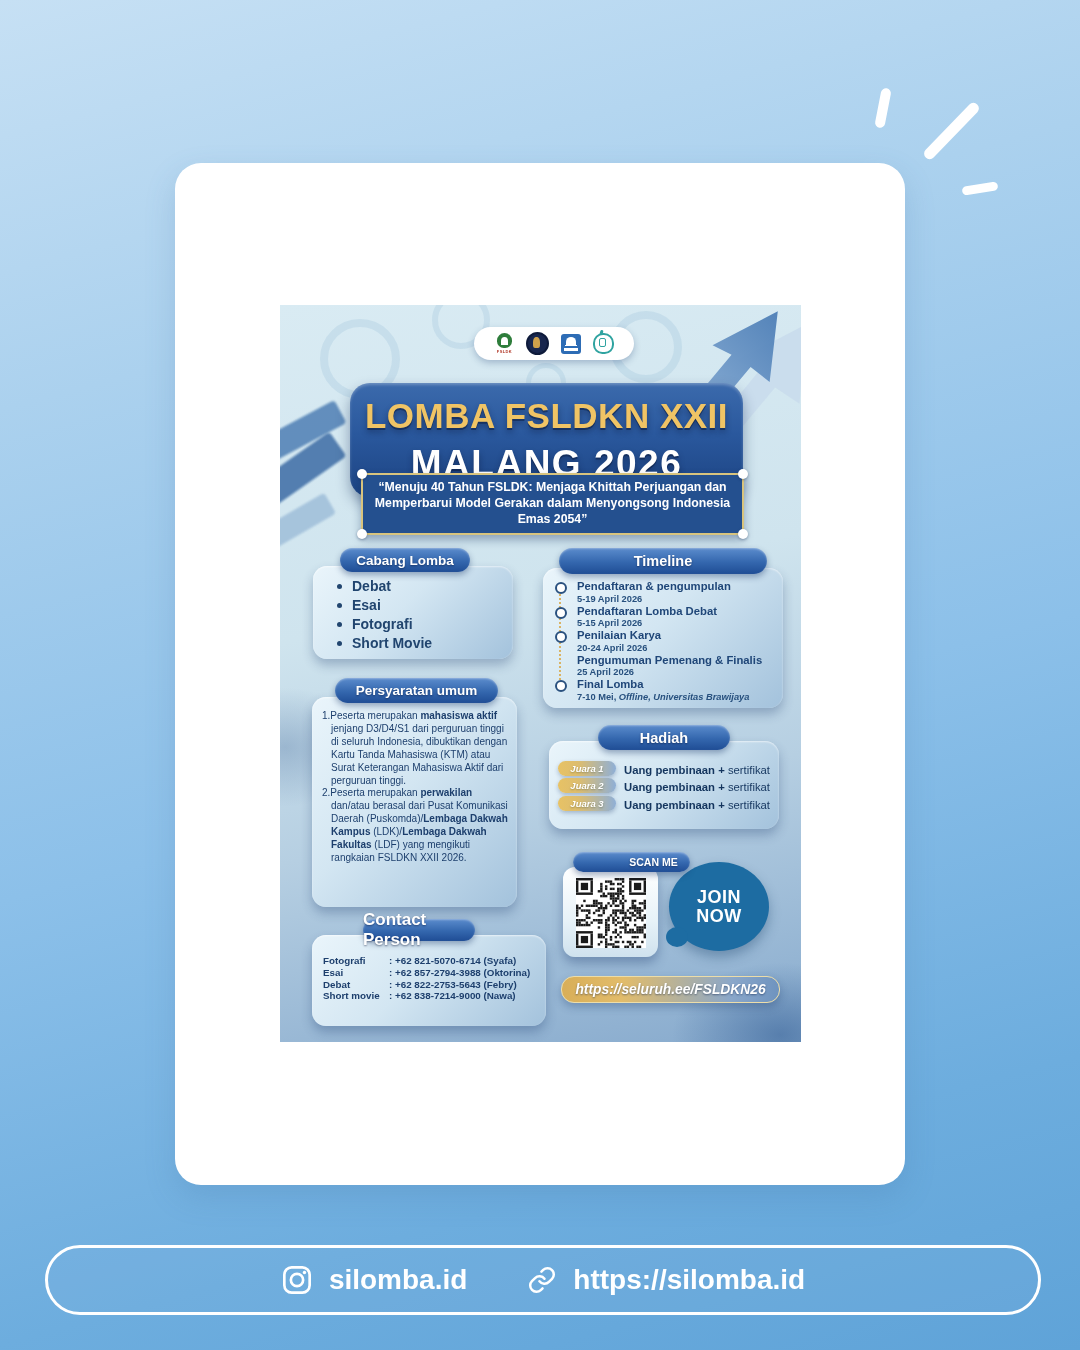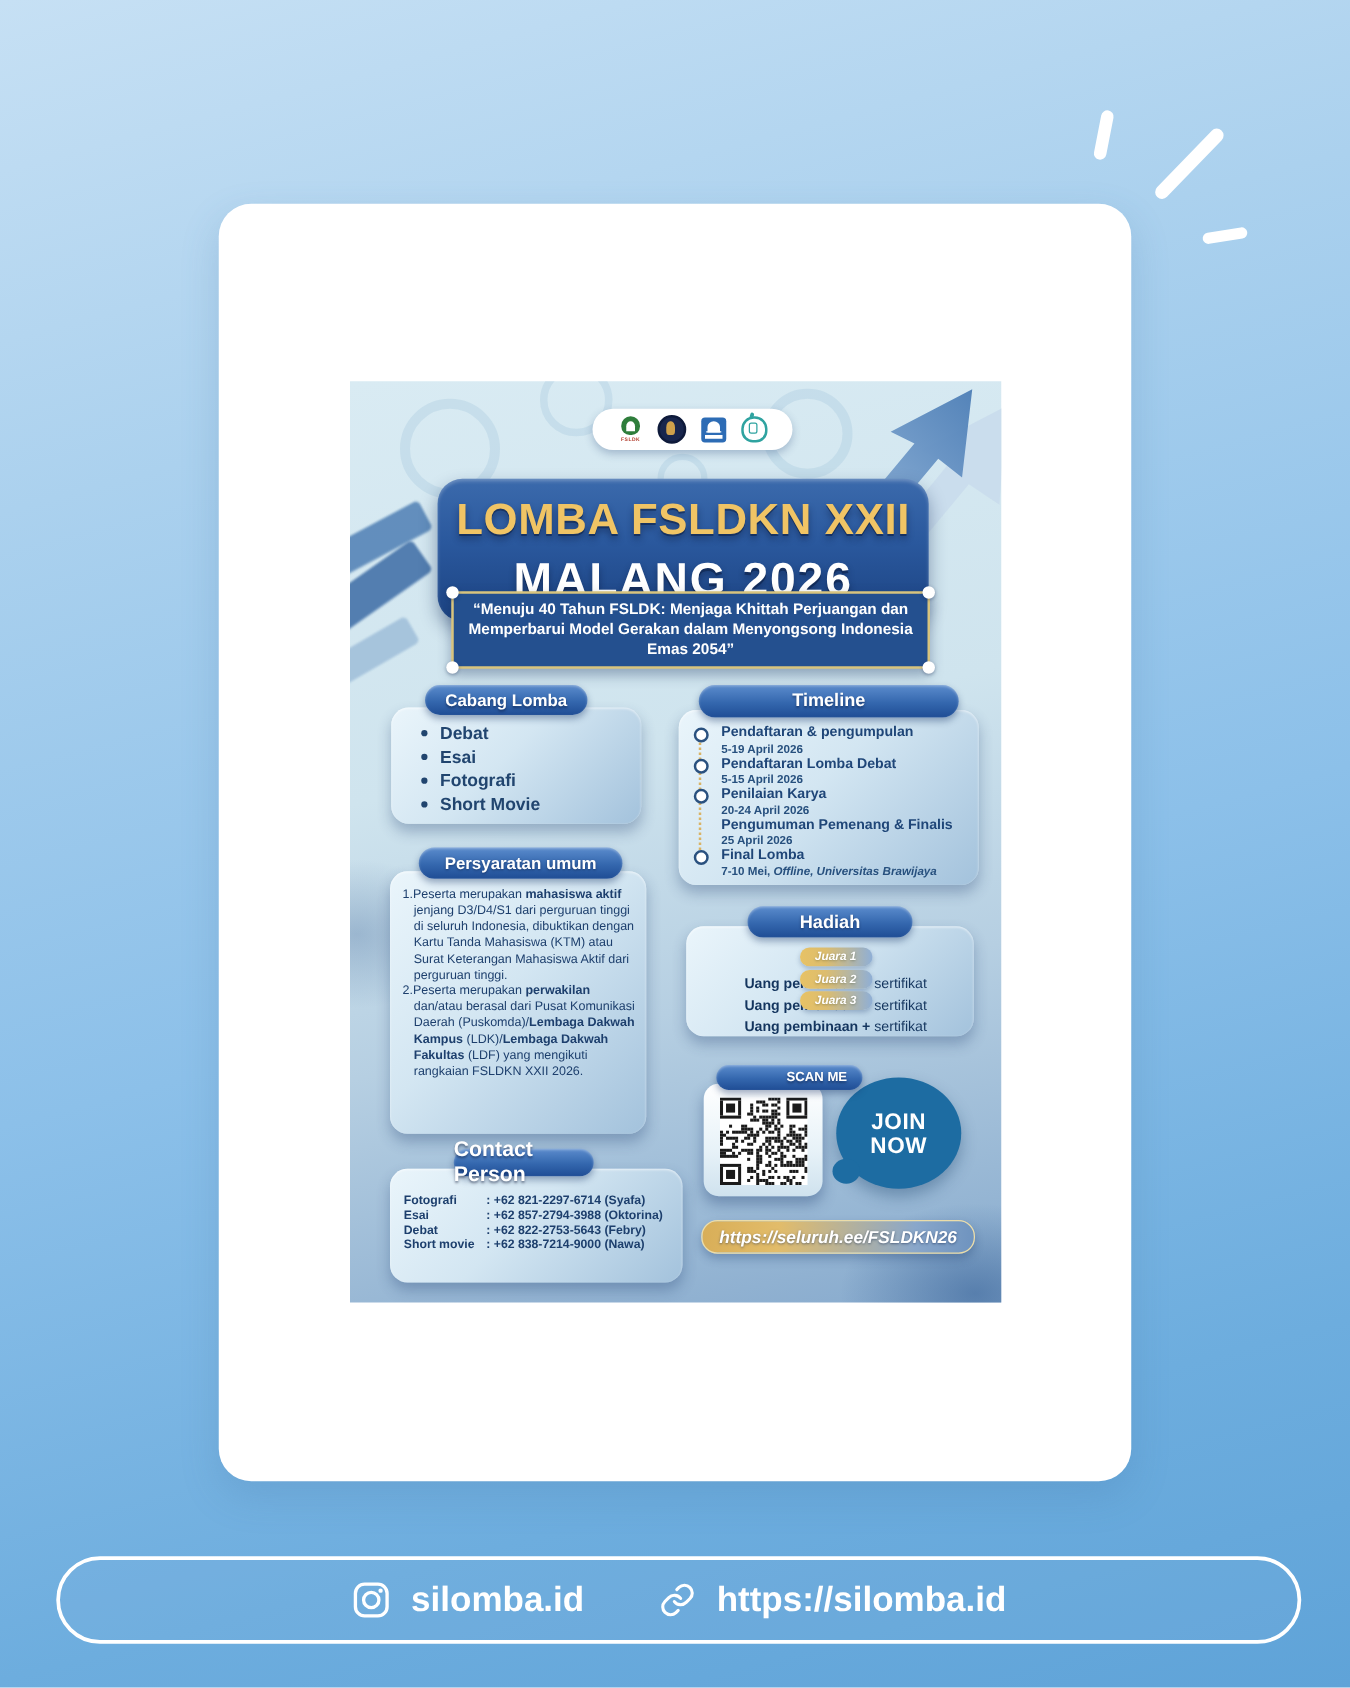--- a/index.html
+++ b/index.html
@@ -91,21 +91,21 @@
   .tl-line{position:absolute;left:16px;top:22px;height:94px;border-left:2px dotted #d9b365;}
   .tl-event{position:relative;padding-left:22px;margin-bottom:2px;}
   .tl-dot{position:absolute;left:0;top:1px;width:8px;height:8px;border:2.5px solid #2a517f;background:#fff;border-radius:50%;}
   .tl-title{font-size:11.3px;font-weight:800;color:#1f4678;line-height:11.5px;}
   .tl-date{font-size:9.3px;font-weight:600;color:#27507e;line-height:10px;margin-top:1px;}
   .tl-date i{font-style:italic;}
   
   .pill-hadiah{left:318px;top:420px;width:132px;height:25px;font-size:14.5px;}
   .card-hadiah{left:269px;top:436px;width:230px;height:88px;}
   .hadiah-rows{padding:17px 0 0 9px;}
-  .hadiah-row{display:flex;align-items:center;gap:8px;height:17.6px;flex-direction:column;}
+  .hadiah-row{display:flex;align-items:flex-end;gap:8px;height:17.6px;}
   .rank-pill{width:58px;height:15px;border-radius:8px;flex:0 0 auto;
     background:linear-gradient(90deg,#e7c265 0%,#ddbd6e 35%,#8fafd6 100%);
     color:#fff;font-size:9.5px;font-weight:800;font-style:italic;display:flex;align-items:center;justify-content:center;
     text-shadow:0 1px 2px rgba(60,70,40,.4);box-shadow:0 2px 4px rgba(30,60,110,.3);}
   .prize{font-size:11.3px;color:#14355e;}
   .prize b{font-weight:800;} .prize span{font-weight:500;}
   
   .pill-scan{left:293px;top:547px;width:73px;height:20px;font-size:10.5px;padding-left:44px;}
   .qr-card{position:absolute;left:283px;top:562px;width:95px;height:90px;border-radius:12px;
     background:linear-gradient(180deg,#ffffff 0%,#e7f2f8 60%,#cfe2ee 100%);
@@ -201,21 +201,21 @@
         <li>1.Peserta merupakan <b>mahasiswa aktif</b> jenjang D3/D4/S1 dari perguruan tinggi di seluruh Indonesia, dibuktikan dengan Kartu Tanda Mahasiswa (KTM) atau Surat Keterangan Mahasiswa Aktif dari perguruan tinggi.</li>
         <li>2.Peserta merupakan <b>perwakilan</b> dan/atau berasal dari Pusat Komunikasi Daerah (Puskomda)/<b>Lembaga Dakwah Kampus</b> (LDK)/<b>Lembaga Dakwah Fakultas</b> (LDF) yang mengikuti rangkaian FSLDKN XXII 2026.</li>
       </ol>
   </div>
 
   <div class="sec-pill pill-contact">Contact Person</div>
   <div class="sec-card card-contact">
     <div class="contact-rows">
         <div class="contact-row">
           <span>Fotografi</span>
-          <span>: +62 821-2297-6714 (Syafa)</span>
+          <span>: +62 821-5070-6714 (Syafa)</span>
         </div>
         <div class="contact-row">
           <span>Esai</span>
           <span>: +62 857-2794-3988 (Oktorina)</span>
         </div>
         <div class="contact-row">
           <span>Debat</span>
           <span>: +62 822-2753-5643 (Febry)</span>
         </div>
         <div class="contact-row">

